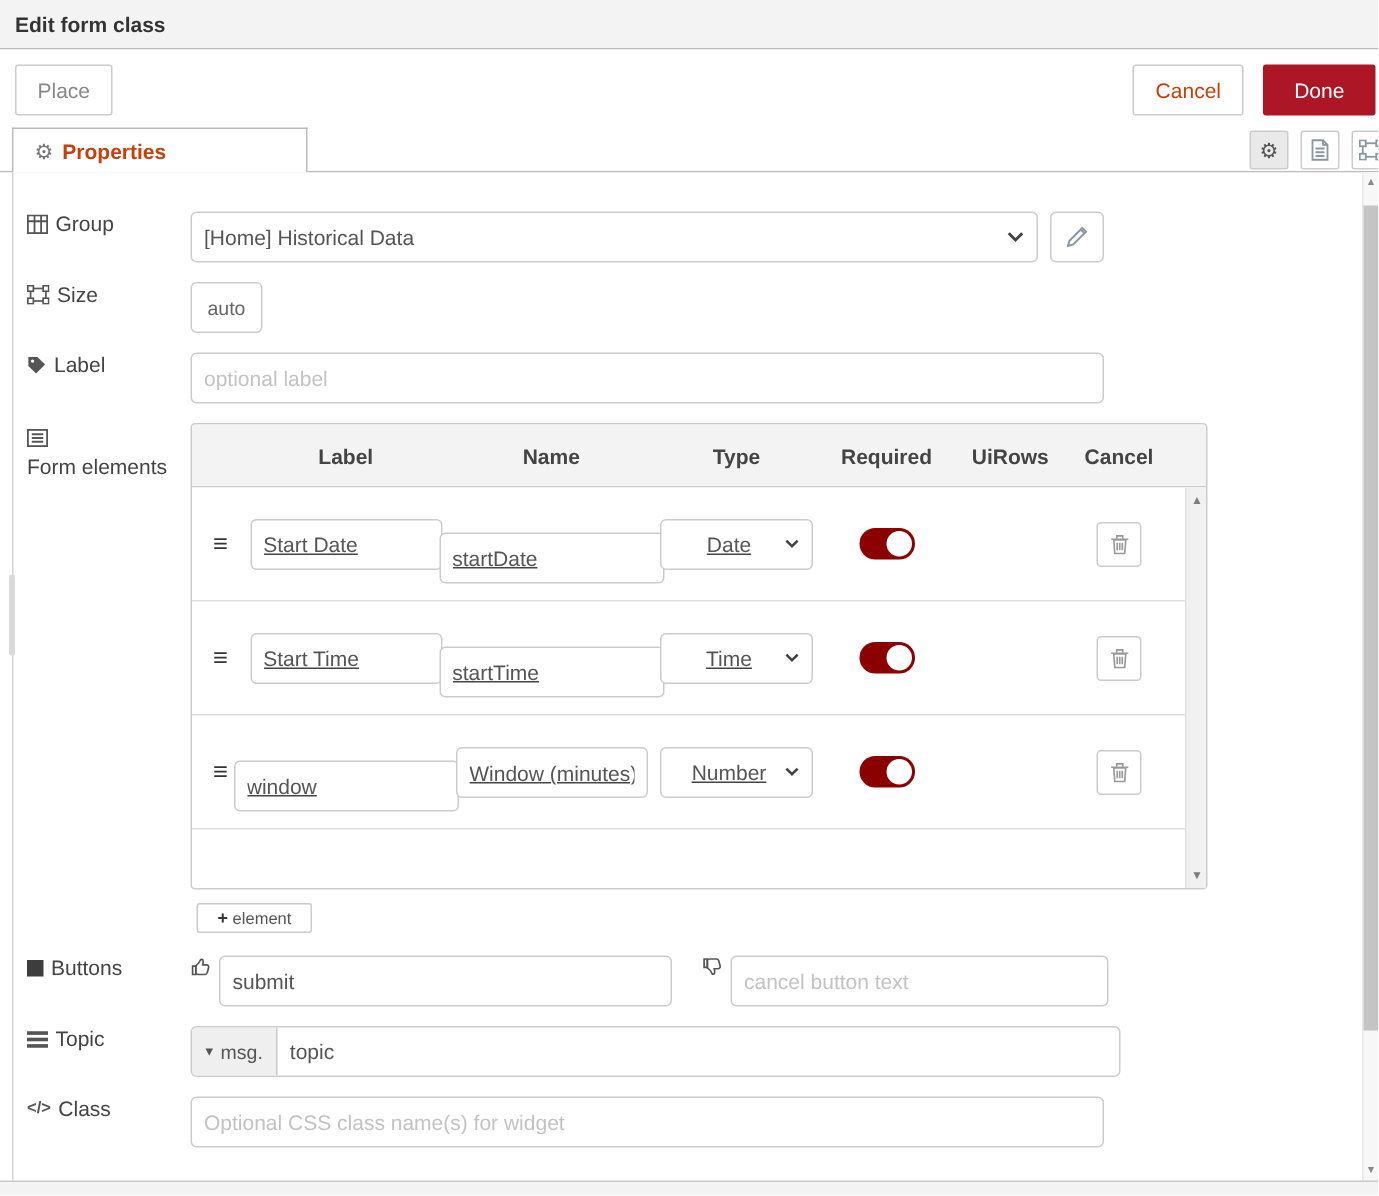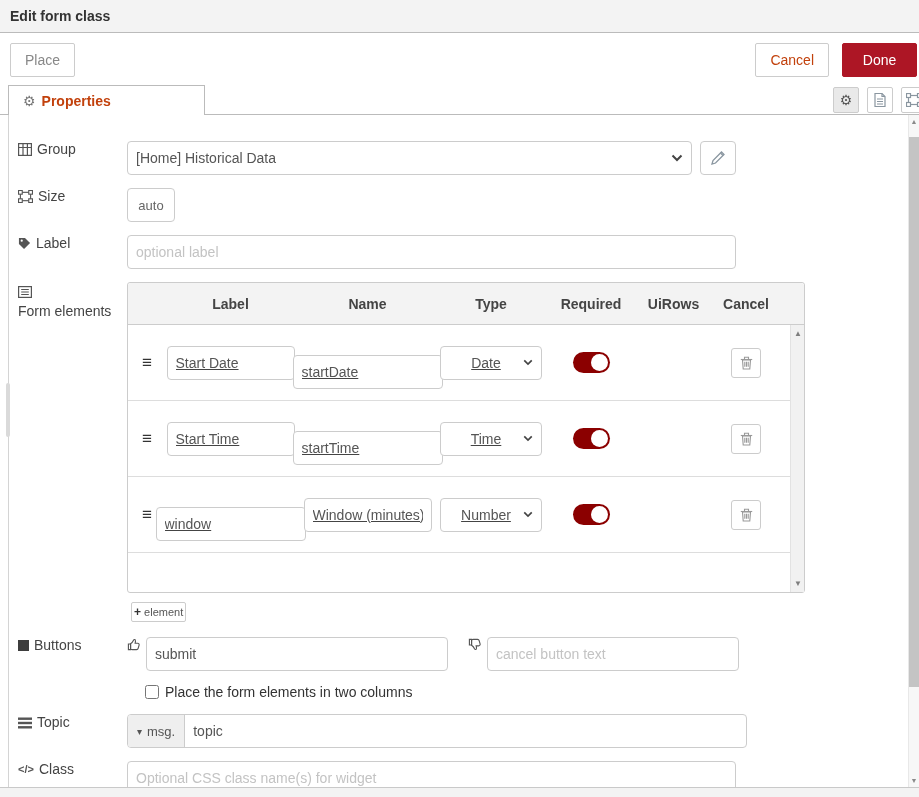--- a/index.html
+++ b/index.html
@@ -131,21 +131,21 @@
   }
 
   .fe-scrollbar {
     position: absolute; right: 0; top: 0; width: 14px; height: 267px;
     background: #f1f1f1; border-left: 1px solid #e2e2e2;
   }
   .fe-scroll-arrow { position: absolute; left: 0; width: 14px; text-align: center; font-size: 8px; color: #7e7e7e; cursor: pointer; }
   .fe-scroll-up { top: 4px; } .fe-scroll-down { bottom: 4px; }
 
   .add-element-btn {
-    margin: 9px 0 0 4px; height: 20px; padding: 0 2px; background: #fff;
+    margin: 9px 0 0 4px; height: 20px; padding: 0 13px; background: #fff;
     border: 1px solid #ccc; border-radius: 2px; font-size: 11px; color: #555;
     cursor: pointer; font-family: inherit;
   }
   .add-element-btn b { font-size: 12px; color: #333; }
 
   
   .buttons-row { margin-top: 15px; }
   .sq-icon { width: 11px; height: 11px; background: #3d3d3d; display: inline-block; }
   .thumb-icon { color: #555; display: inline-flex; margin-right: 4px; }
   .thumb-down { transform: rotate(180deg) scaleX(-1); margin: 0 4px 0 20px; }
@@ -454,24 +454,20 @@
       <input type="text" class="submit-input" value="submit" style="">
       <span class="thumb-icon thumb-down">
         <svg width="15" height="15" viewBox="0 0 16 16" fill="none" stroke="#555" stroke-width="1.2">
           <path d="M1.5 7.5h2.3v6H1.5z"></path>
           <path d="M3.8 12.9c.5.4 1.2.6 2 .6h4.4c.8 0 1.5-.5 1.7-1.3l1-3.6c.3-1-.5-2-1.5-2H8.7c.3-1 .5-2.2.2-3.2-.2-.8-1.4-1-1.8-.2-.6 1.3-1.3 2.8-3.3 4z"></path>
         </svg>
       </span>
       <input type="text" class="cancelbtn-input" placeholder="cancel button text" style="">
     </div>
 
-    <div class="checkbox-row">
-      <input type="checkbox" id="twocol" style="">
-      <label for="twocol">Place the form elements in two columns</label>
-    </div>
 
     <div class="form-row">
       <div class="row-label">
         <span class="lbl-icon">
           <svg width="14" height="12" viewBox="0 0 14 12">
             <rect x="0" y="0.5" width="14" height="2.4" fill="#555"></rect>
             <rect x="0" y="4.8" width="14" height="2.4" fill="#555"></rect>
             <rect x="0" y="9.1" width="14" height="2.4" fill="#555"></rect>
           </svg>
         </span>

